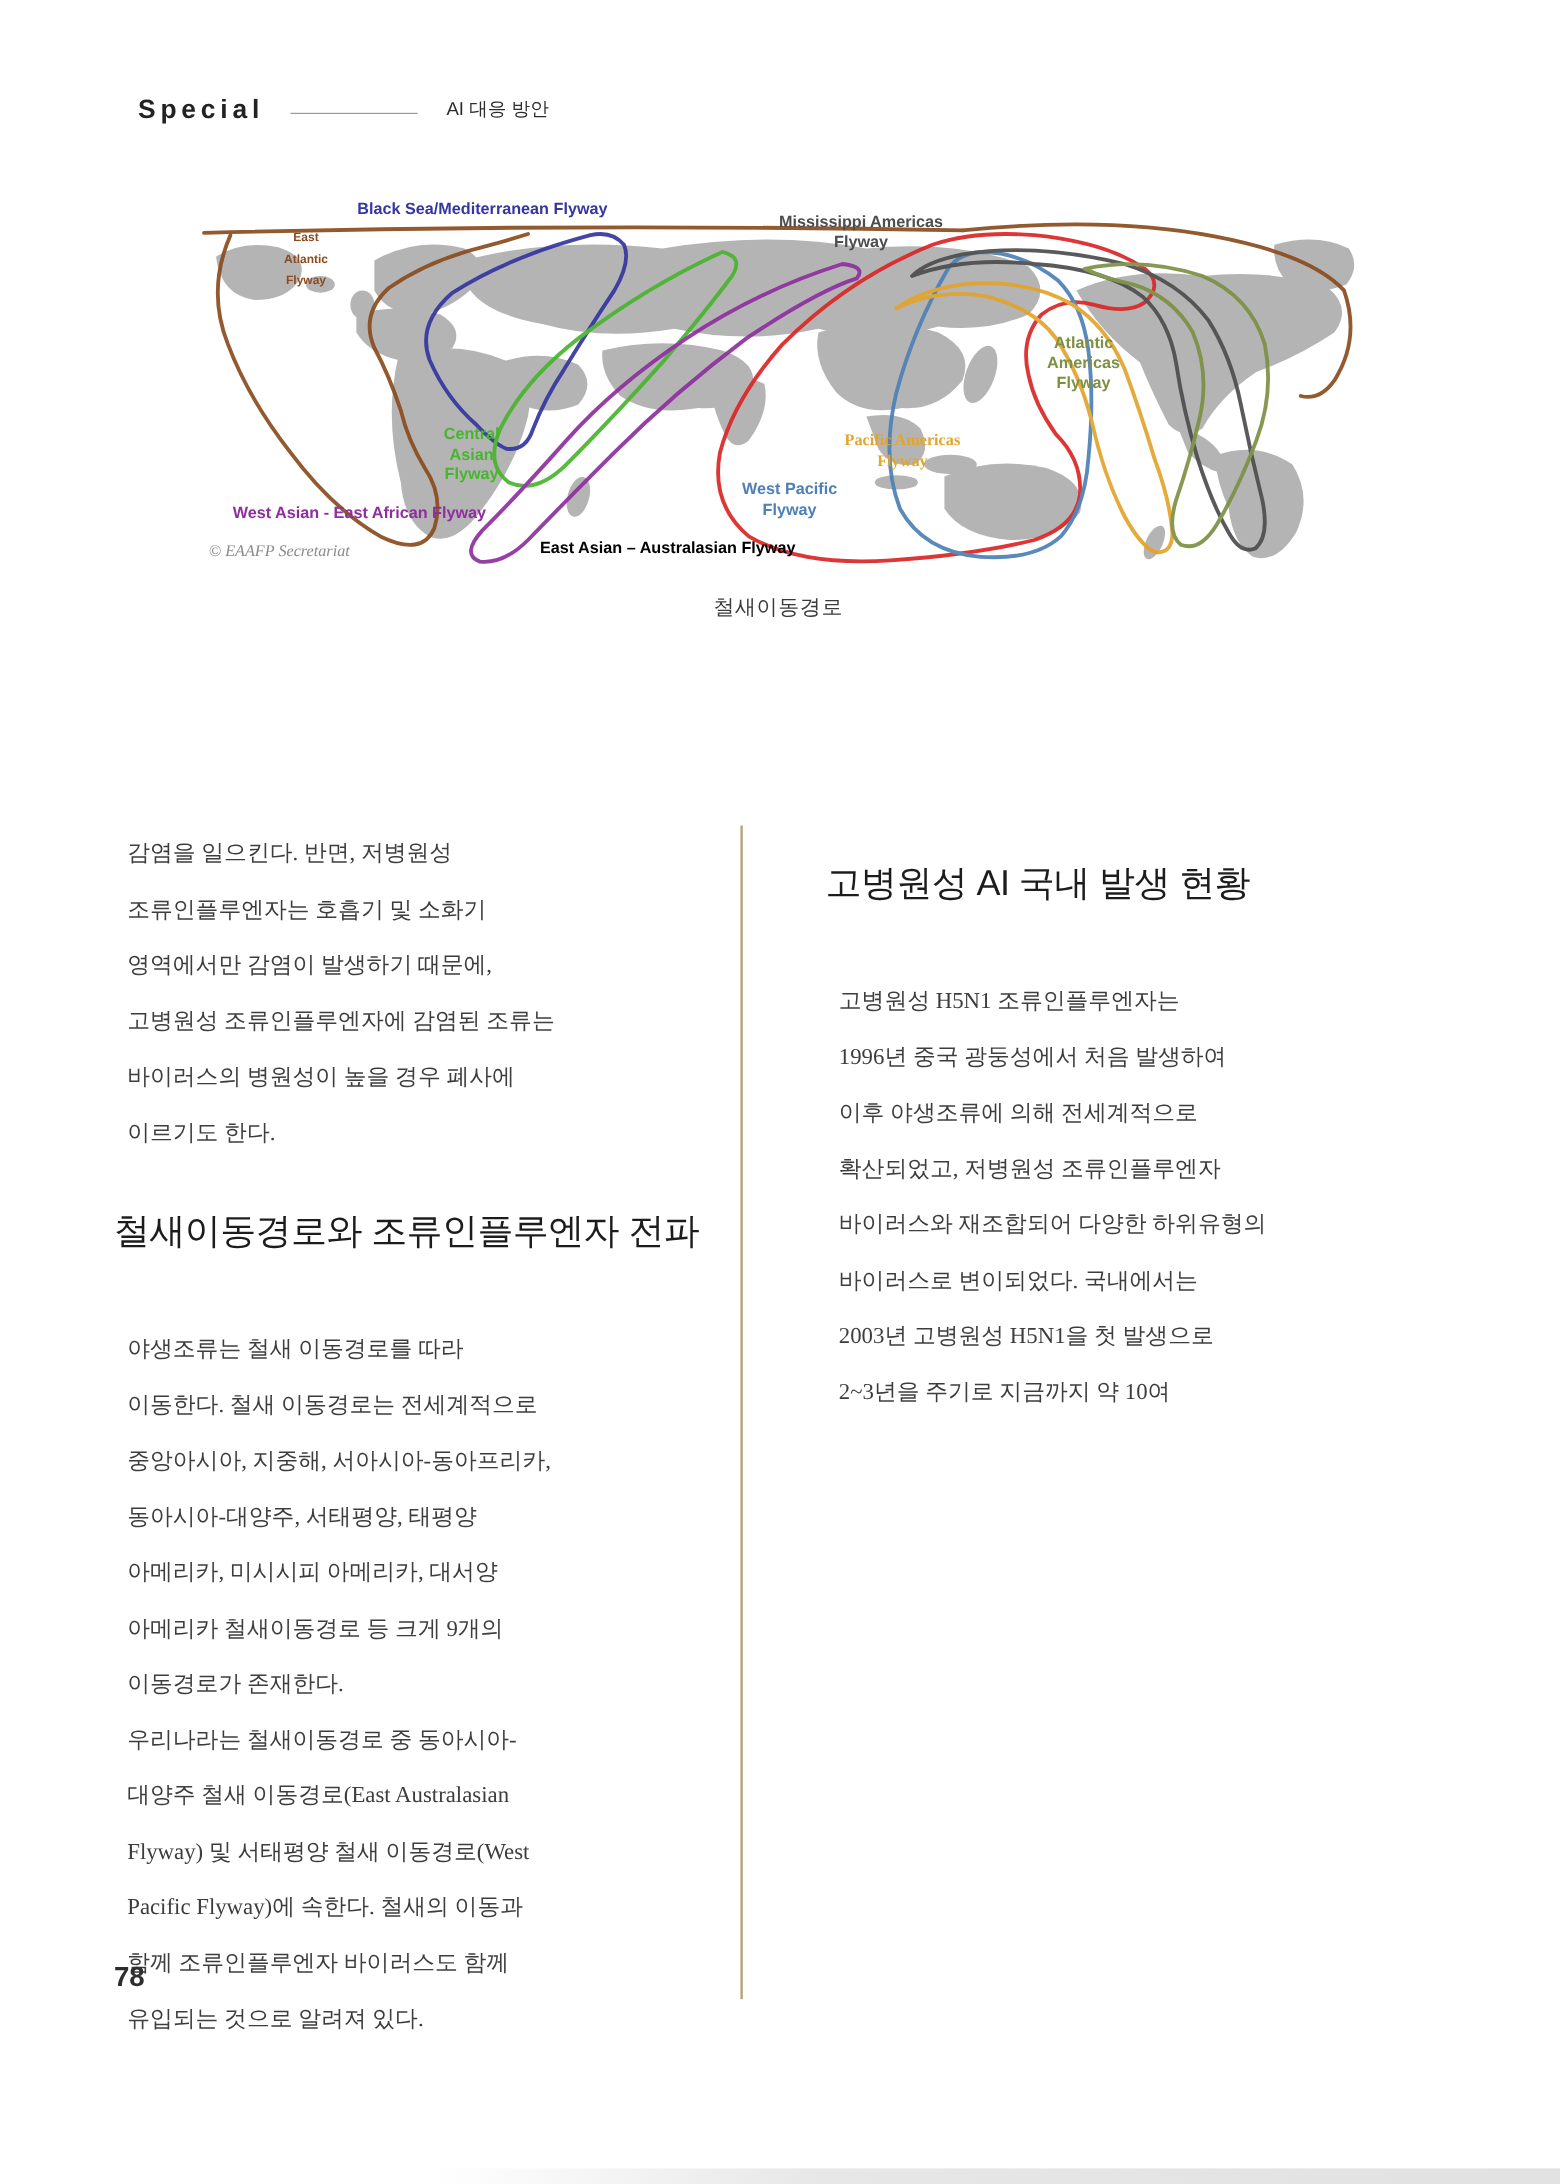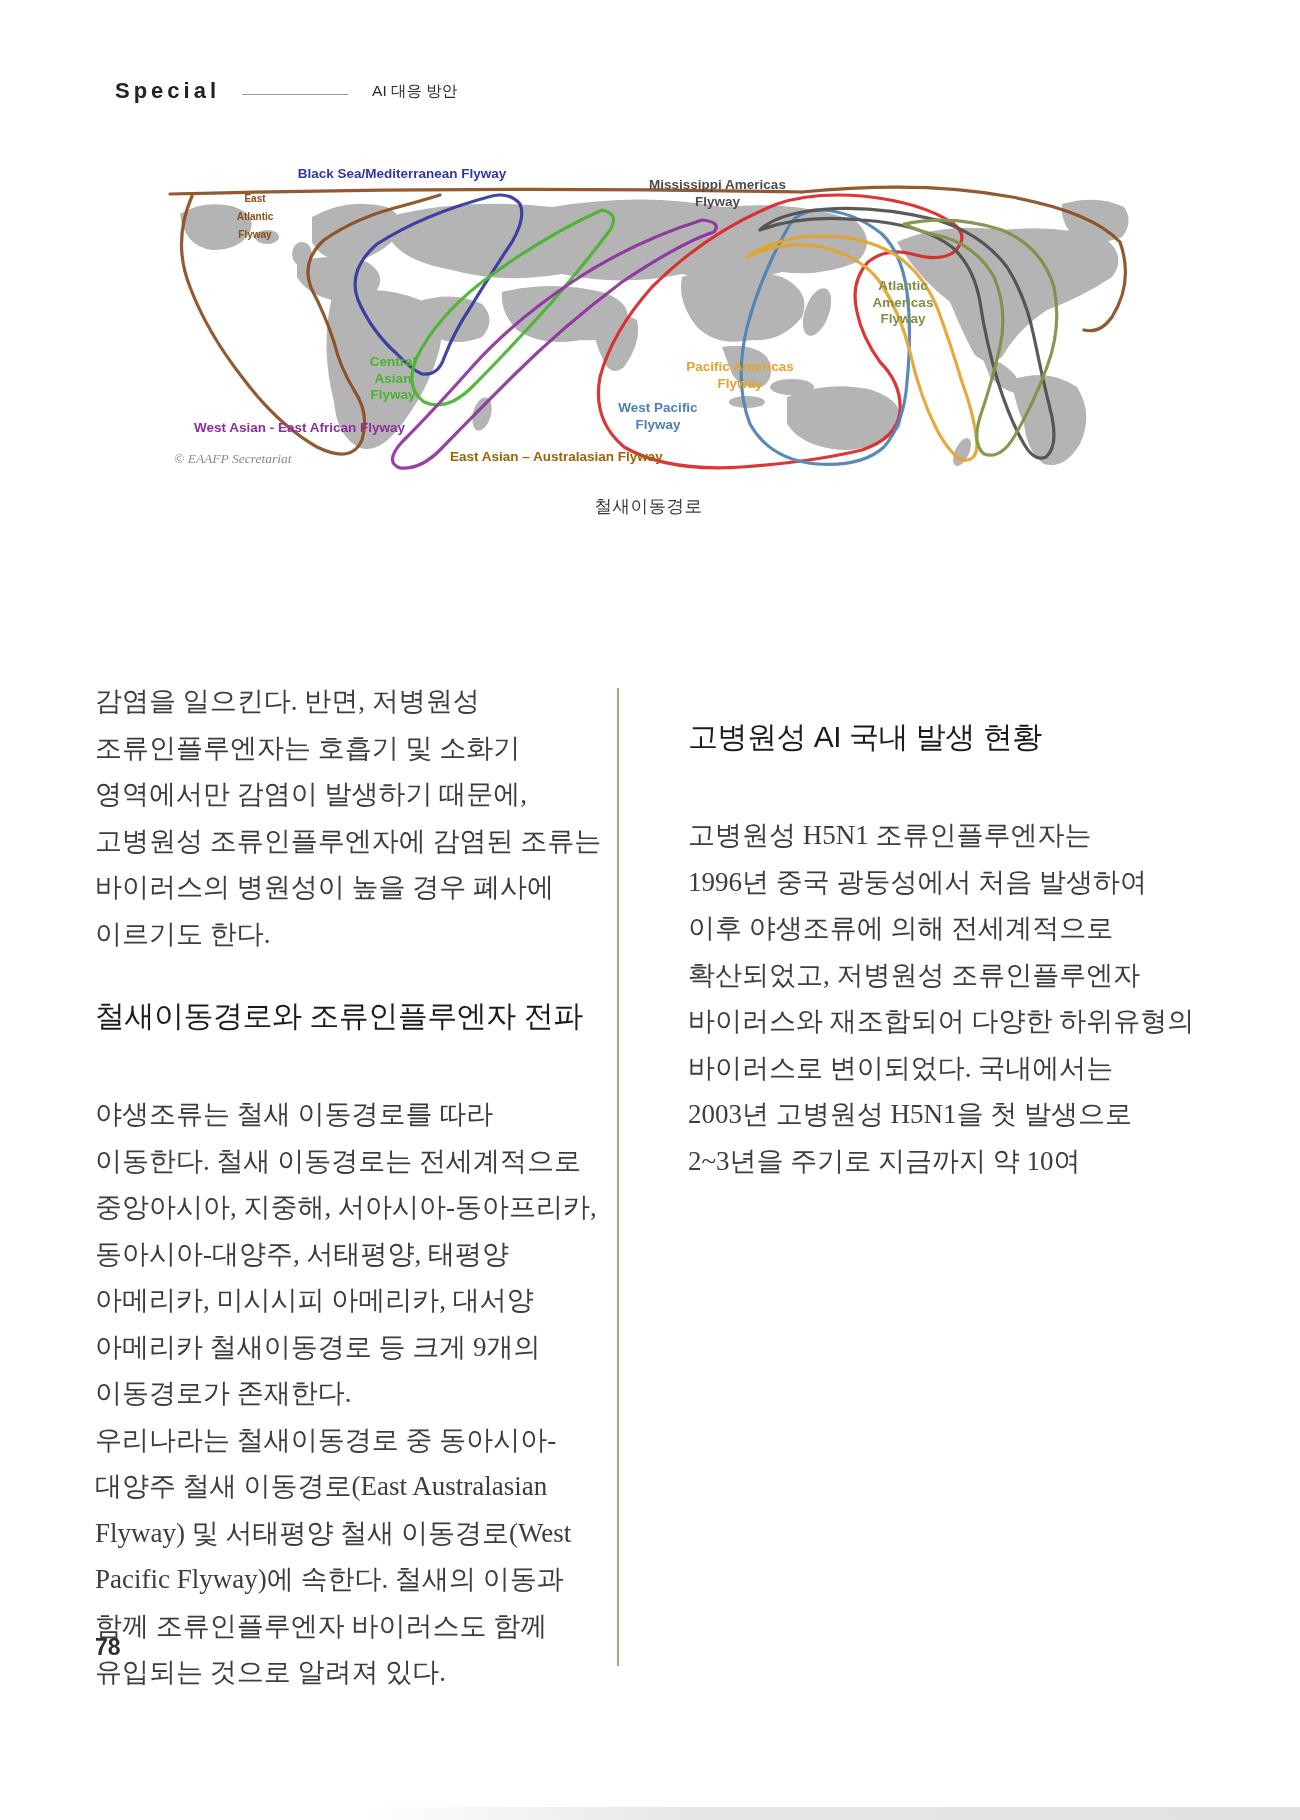--- a/index.html
+++ b/index.html
@@ -18,35 +18,35 @@
   .figure{position:absolute;left:162px;top:162px;width:973px;}
   .map{position:relative;width:973px;height:318px;background:#ffffff;}
   .map svg{position:absolute;left:0;top:0;}
   .lbl{position:absolute;font-family:"Liberation Sans","DejaVu Sans",sans-serif;
        font-weight:bold;font-size:13.5px;line-height:16.5px;text-align:center;white-space:pre-line;}
   #lbl-east-atlantic{left:38px;top:28px;width:110px;font-size:10px;line-height:18px;}
   #lbl-black-sea{left:110px;top:4px;width:260px;}
   #lbl-mississippi{left:468px;top:15px;width:175px;}
   #lbl-atlantic-americas{left:695px;top:116px;width:92px;}
   #lbl-central-asian{left:184px;top:192px;width:94px;}
-  #lbl-pacific-americas{left:512px;top:197px;width:132px;}
+  #lbl-pacific-americas{left:524px;top:197px;width:132px;font-family:Liberation Serif, serif;}
   #lbl-west-pacific{left:450px;top:238px;width:92px;}
   #lbl-west-asian{left:32px;top:258px;width:230px;text-align:left;}
   #lbl-east-asian{left:264px;top:287px;width:230px;text-align:left;}
   .map-credit{position:absolute;left:12px;top:289px;font-family:"Liberation Serif","DejaVu Serif",serif;
               font-style:italic;font-size:13.5px;color:#8a8a8a;}
   .figcaption{margin-top:14px;text-align:center;font-family:"Liberation Sans","DejaVu Sans",sans-serif;
               font-size:17.5px;color:#3a3a3a;letter-spacing:0.5px;}
 
   
   .columns{position:absolute;left:95px;top:678px;width:1160px;}
   .col{position:absolute;top:0;}
   .col-left{left:0;width:520px;}
   .col-right{left:593px;width:560px;}
-  .col p{margin:0;font-size:27px;line-height:46.5px;white-space:pre-line;color:#3d3d3d;}
+  .col p{margin:11px;font-size:19px;line-height:46.5px;white-space:pre-line;color:#3d3d3d;}
   .col h2{margin:40px 0 56px 0;font-family:"Liberation Sans","DejaVu Sans",sans-serif;
           font-weight:normal;font-size:30px;line-height:38px;color:#1c1c1c;letter-spacing:-0.5px;}
   .divider{position:absolute;left:617px;top:688px;width:2px;height:978px;background:#b3a57a;}
 
   
   .pageno{position:absolute;left:95px;top:1634px;font-family:"Liberation Sans","DejaVu Sans",sans-serif;
           font-weight:bold;font-size:23px;color:#2e2e2e;}
   .page-edge{position:absolute;left:360px;right:0;bottom:0;height:13px;
              background:linear-gradient(to right, rgba(120,120,120,0) 0%, rgba(120,120,120,0.18) 35%, rgba(120,120,120,0.22) 100%);}
 </style>
@@ -114,21 +114,21 @@
 Americas
 Flyway</div>
       <div class="lbl" id="lbl-central-asian" style="color: rgb(73, 181, 47);">Central
 Asian
 Flyway</div>
       <div class="lbl" id="lbl-pacific-americas" style="color: rgb(226, 164, 44);">Pacific Americas
 Flyway</div>
       <div class="lbl" id="lbl-west-pacific" style="color: rgb(77, 128, 182);">West Pacific
 Flyway</div>
       <div class="lbl" id="lbl-west-asian" style="color: rgb(142, 47, 158);">West Asian - East African Flyway</div>
-      <div class="lbl" id="lbl-east-asian" style="color: #a16207; padding-left: 24px;">East Asian – Australasian Flyway</div>
+      <div class="lbl" id="lbl-east-asian" style="color: #000000; padding-left: 24px;">East Asian – Australasian Flyway</div>
       <div class="map-credit">© EAAFP Secretariat</div>
     </div>
     <div class="figcaption">철새이동경로</div>
   </div>
 
   <div class="columns">
     <section class="col col-left">
       <p>감염을 일으킨다. 반면, 저병원성
 조류인플루엔자는 호흡기 및 소화기
 영역에서만 감염이 발생하기 때문에,

